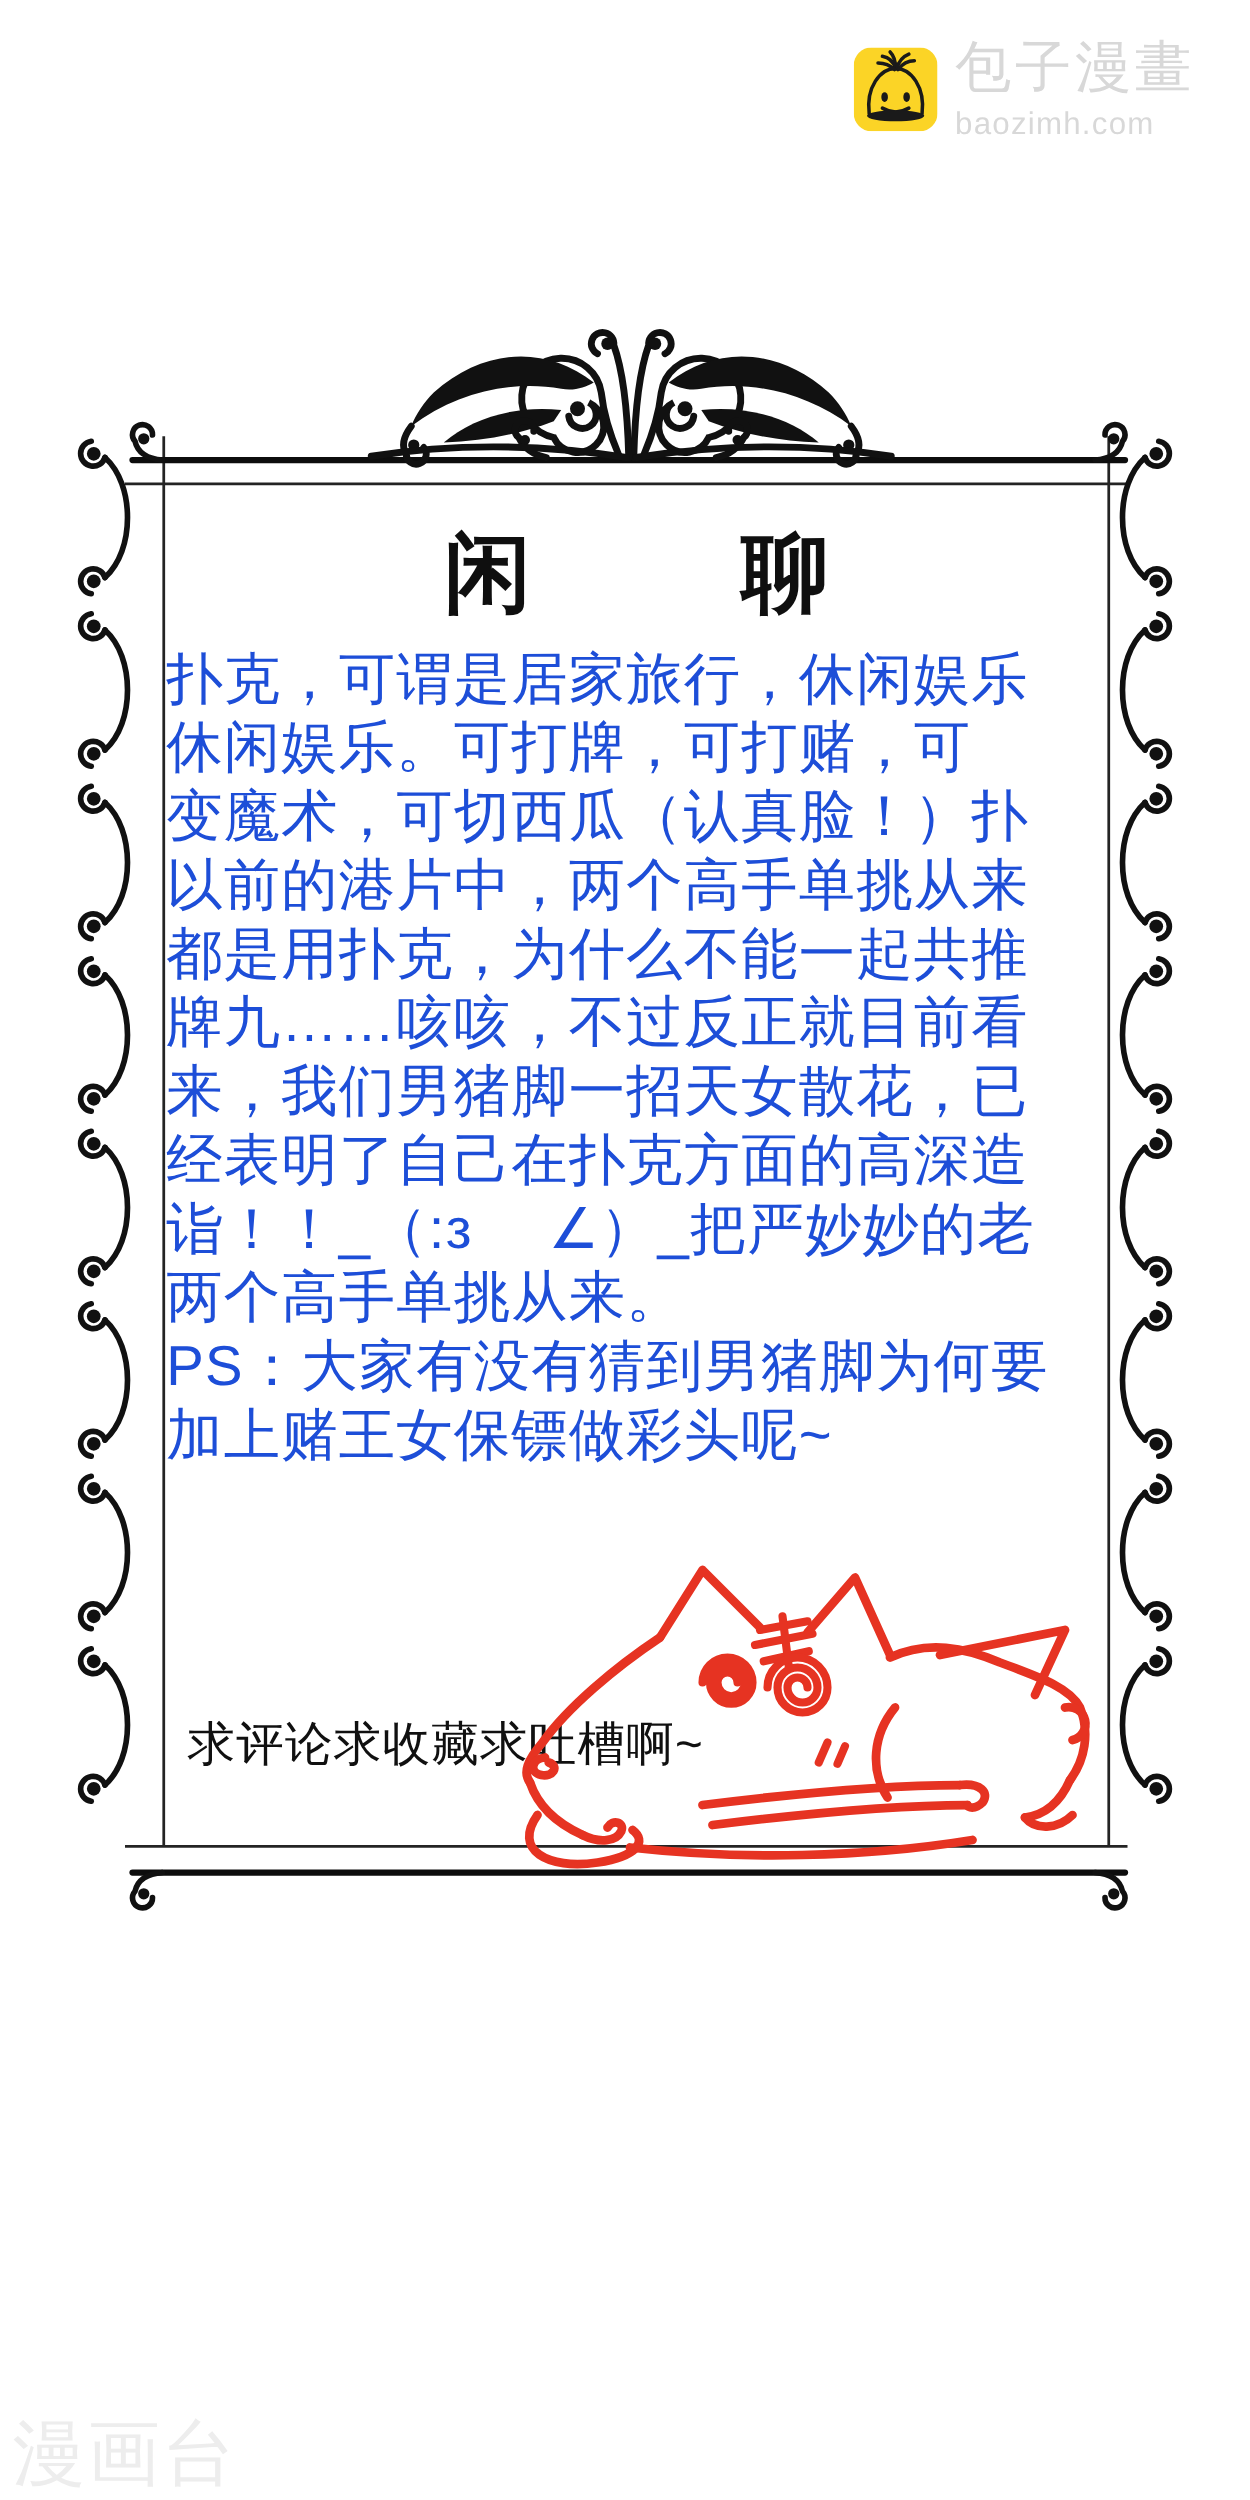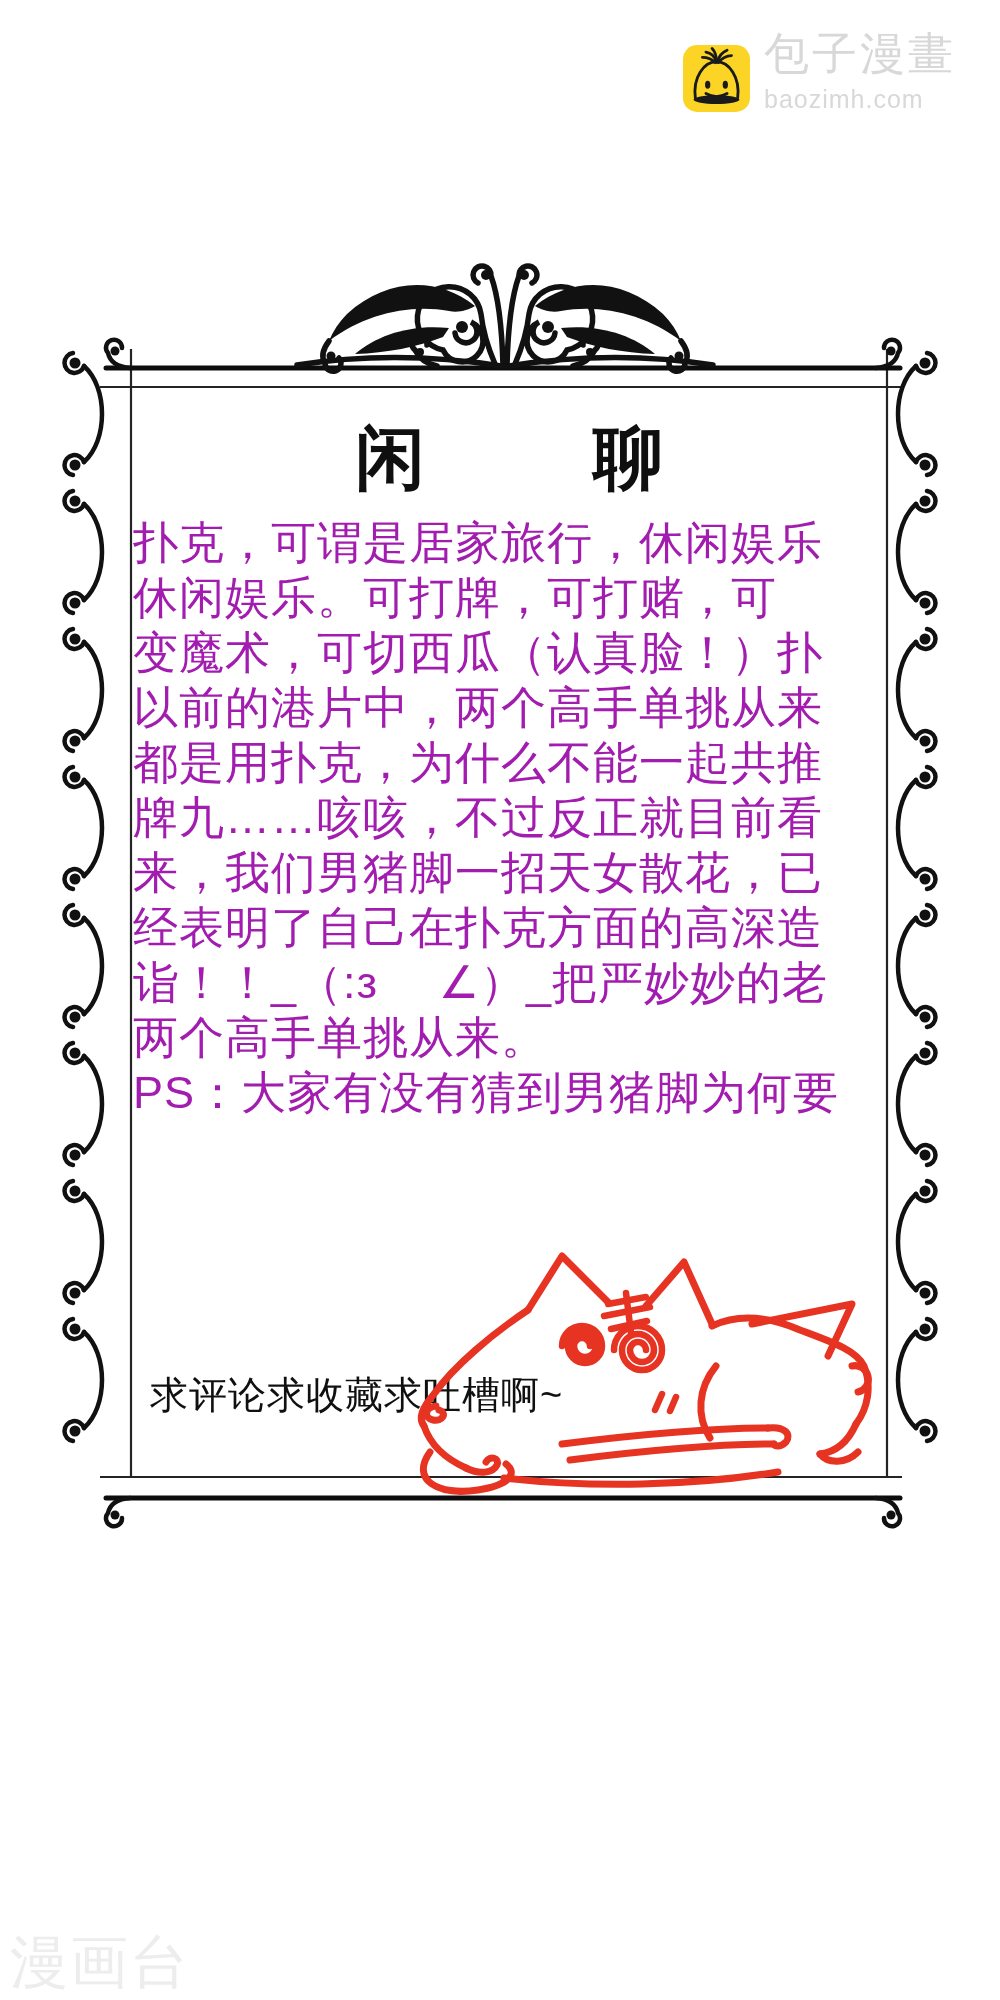--- a/index.html
+++ b/index.html
@@ -1,38 +1,38 @@
 <!DOCTYPE html>
 <html><head>
 <meta charset="utf-8">
 <style>
   html,body{margin:0;padding:0;background:#ffffff;}
   .canvas{position:relative;width:1000px;height:2000px;background:#ffffff;overflow:hidden;
           font-family:"Liberation Sans","DejaVu Sans",sans-serif;}
 
   
-  .site-brand{position:absolute;left:683px;top:31px;display:flex;gap:14px;align-items:flex-end;}
+  .site-brand{position:absolute;left:683px;top:31px;display:flex;gap:14px;align-items:center;}
   .brand-icon svg{display:block;}
   .brand-name{font-size:45px;line-height:1;color:#d8d8d8;letter-spacing:3px;white-space:nowrap;}
   .brand-url{font-size:25px;line-height:1;color:#d8d8d8;margin-top:11px;letter-spacing:1px;}
 
   
   .frame{position:absolute;left:0;top:0;}
   .fs{fill:none;stroke:#111;stroke-width:4.5;stroke-linecap:round;}
   .fs2{fill:none;stroke:#111;stroke-width:5.5;stroke-linecap:round;}
   .ff{fill:#111;stroke:none;}
   .fd{fill:#111;stroke:none;}
   .thin{fill:none;stroke:#242424;stroke-width:2.2;}
   .thick{fill:none;stroke:#0d0d0d;stroke-width:5;stroke-linecap:round;}
 
   
   .panel-title{position:absolute;left:131px;top:412px;width:756px;margin:0;display:flex;
                justify-content:center;gap:168px;font-size:70px;font-weight:900;color:#0f0f0f;}
   .note-body{position:absolute;left:133px;top:515px;width:770px;}
-  .body-line{font-size:45px;line-height:55px;letter-spacing:1px;color:#a21caf;white-space:nowrap;}
+  .body-line{font-size:45px;line-height:55px;letter-spacing:1px;color:#1d4ed8;white-space:nowrap;}
   .plea{position:absolute;left:150px;top:1370px;font-size:38px;letter-spacing:1px;color:#101010;white-space:nowrap;}
 
   
   .pig{position:absolute;left:412px;top:1246px;}
   .ps{fill:none;stroke:#e63322;stroke-width:7;stroke-linecap:round;stroke-linejoin:round;}
   .ps2{fill:none;stroke:#e63322;stroke-width:6.5;stroke-linecap:round;stroke-linejoin:round;}
 
   
   .watermark{position:absolute;left:10px;top:1924px;font-size:58px;color:#ededed;letter-spacing:2px;}
 </style>
@@ -137,20 +137,21 @@
         <div class="body-line">休闲娱乐。可打牌，可打赌，可</div>
         <div class="body-line">变魔术，可切西瓜（认真脸！）扑</div>
         <div class="body-line">以前的港片中，两个高手单挑从来</div>
         <div class="body-line">都是用扑克，为什么不能一起共推</div>
         <div class="body-line">牌九……咳咳，不过反正就目前看</div>
         <div class="body-line">来，我们男猪脚一招天女散花，已</div>
         <div class="body-line">经表明了自己在扑克方面的高深造</div>
         <div class="body-line">诣！！_（:з ゝ∠）_把严妙妙的老</div>
         <div class="body-line">两个高手单挑从来。</div>
         <div class="body-line">PS：大家有没有猜到男猪脚为何要</div>
+        <div class="body-line">加上赌王女保镖做彩头呢~</div>
       </div>
     <div class="plea">求评论求收藏求吐槽啊~</div>
   </div>
 
   <svg class="pig" width="480" height="250" viewBox="0 0 480 250">
 
     <path class="ps" d="M116,64 L150,10 L196,56"></path>
     <path class="ps" d="M234,60 L272,16 L300,78"></path>
     <path class="ps" d="M340,78 L440,58 L416,110"></path>
 

